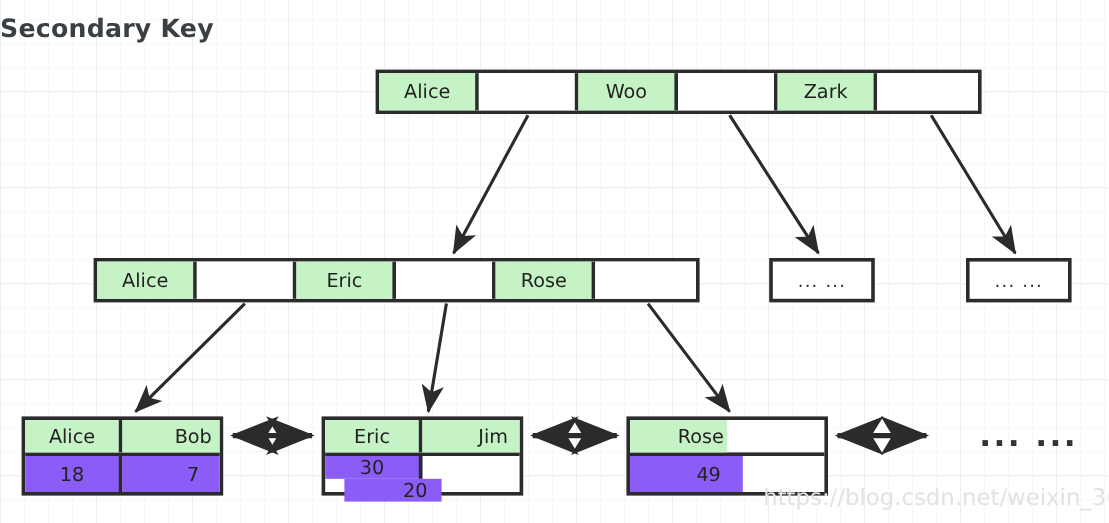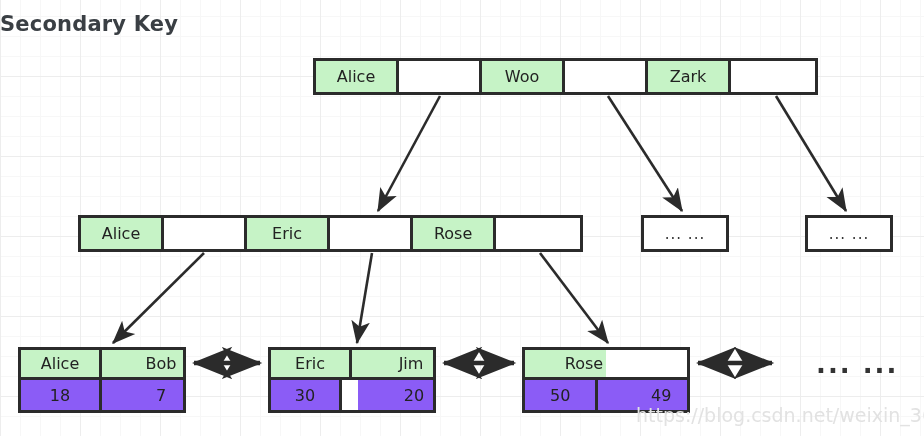--- a/index.html
+++ b/index.html
@@ -169,32 +169,31 @@
       <div class="leaf-cell" style="width:81px;">18</div>
       <div class="leaf-cell" style="width:81px;">7</div>
     </div>
   </div>
 
   <div class="leaf" id="leaf-2" style="left:268px; top:347px; width:168px; height:66px;">
     <div class="leaf-row names" style="height:30px;">
       <div class="leaf-cell" style="width:81px;">Eric</div>
       <div class="leaf-cell" style="width:81px;">Jim</div>
     </div>
-    <div class="leaf-row vals" style="height:30px;">
+    <div class="leaf-row vals" style="height:30px;flex-direction:column;">
       <div class="leaf-cell" style="width:81px;">30</div>
       <div class="leaf-cell" style="width:81px;margin-left:16px;">20</div>
     </div>
   </div>
 
   <div class="leaf" id="leaf-3" style="left:522px; top:347px; width:168px; height:66px;">
     <div class="leaf-row names" style="height:30px;">
       <div class="leaf-cell" style="width:81px;">Rose</div>
     </div>
     <div class="leaf-row vals" style="height:30px;">
-      <div class="leaf-cell" style="width:81px;">50</div>
       <div class="leaf-cell" style="width:94px;">49</div>
     </div>
   </div>
 
   <div class="tail-ellipsis" style="left:816px; top:349px;">... ...</div>
 
   <svg id="arrows" viewBox="0 0 924 436" xmlns="http://www.w3.org/2000/svg">
     <defs>
       <marker id="ah" markerWidth="10" markerHeight="10" refX="8.5" refY="4" orient="auto" markerUnits="strokeWidth">
         <path d="M0,0.4 L9,4 L0,7.6 L2.2,4 Z" fill="#2b2b2b"></path>

